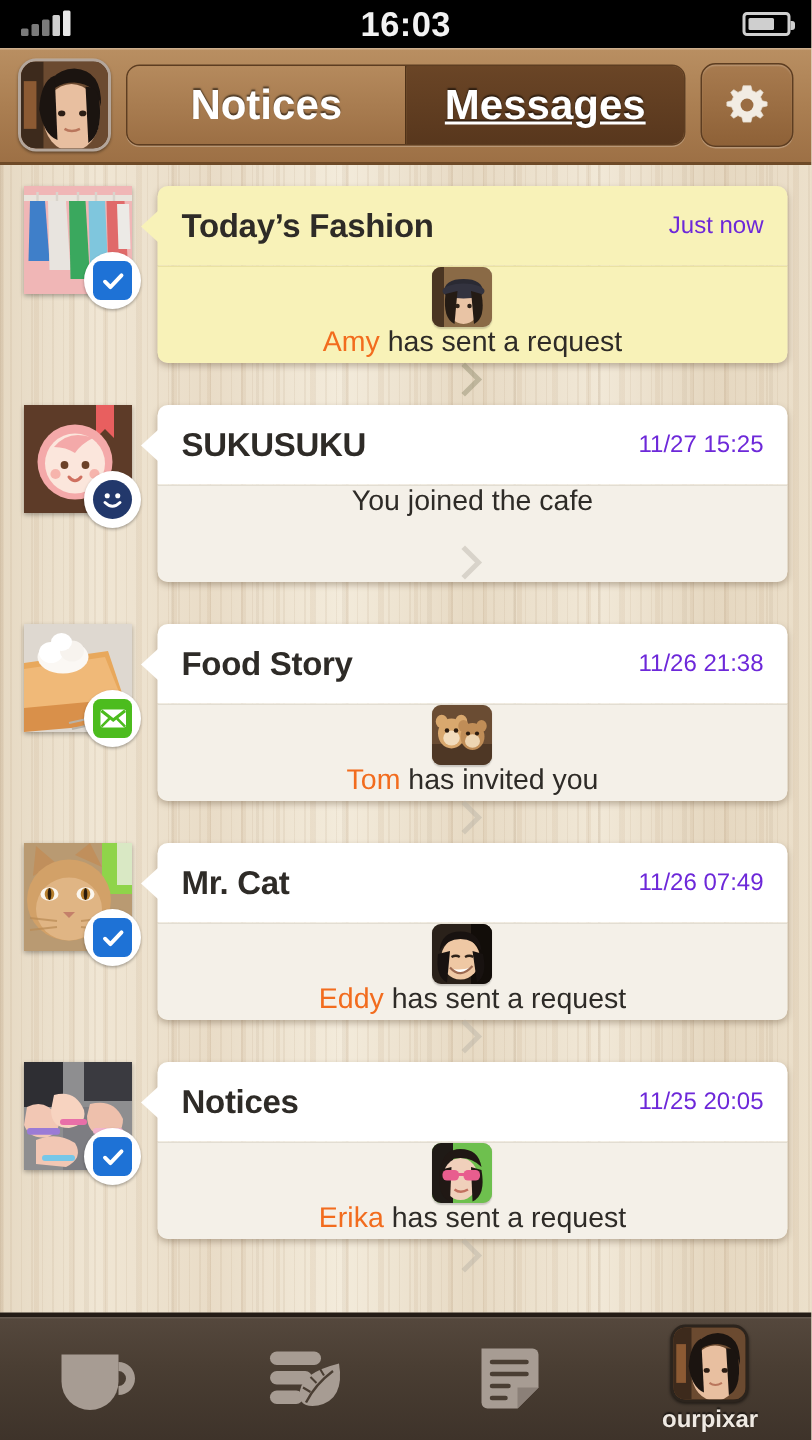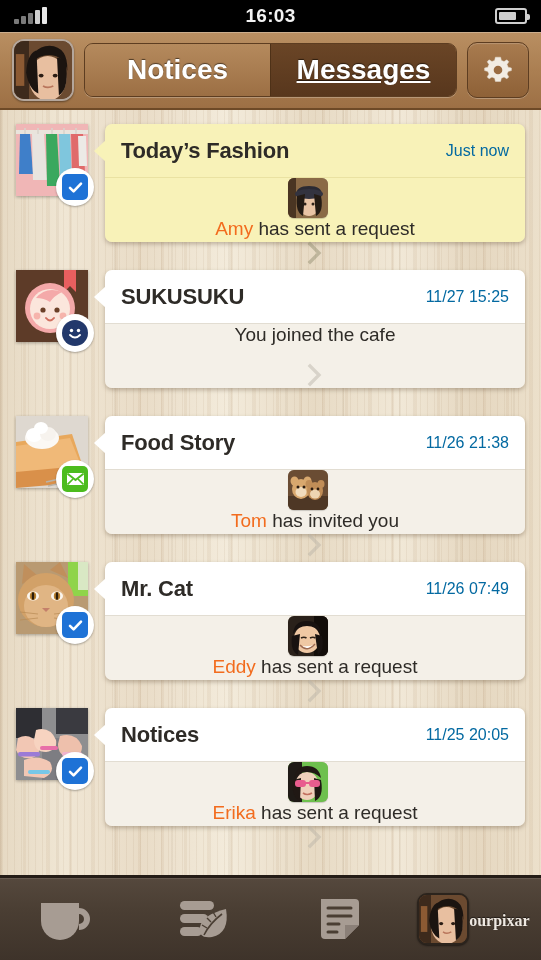--- a/index.html
+++ b/index.html
@@ -16,21 +16,21 @@
     position:absolute; top:0; left:0; width:541px; height:32px;
     background:#000; display:flex; align-items:center; justify-content:center;
   }
   .sb-signal{ position:absolute; left:14px; top:8px; display:flex; align-items:flex-end; gap:2px; height:16px;}
   .sb-signal i{ display:block; width:5px; background:#7a7a7a; border-radius:1px;}
   .sb-signal i:nth-child(1){height:5px;}
   .sb-signal i:nth-child(2){height:8px;}
   .sb-signal i:nth-child(3){height:11px;}
   .sb-signal i:nth-child(4){height:14px; background:#cfcfcf;}
   .sb-signal i:nth-child(5){height:17px; background:#e8e8e8;}
-  .sb-time{ color:#f2f2f2; font-size:19px; font-weight:bold; letter-spacing:.3px;}
+  .sb-time{ color:#f2f2f2; font-size:23px; font-weight:bold; letter-spacing:.3px;}
   .sb-batt{ position:absolute; right:14px; top:8px; width:32px; height:16px;
     border:2px solid #cfcfcf; border-radius:3px; padding:2px;}
   .sb-batt::after{ content:""; position:absolute; right:-5px; top:4px; width:3px; height:6px;
     background:#cfcfcf; border-radius:0 2px 2px 0;}
   .sb-batt span{ display:block; height:100%; width:72%; background:#cfcfcf; border-radius:1px;}
 
   
   .header{
     position:absolute; top:32px; left:0; width:541px; height:78px;
     background:linear-gradient(180deg,#b98f62 0%, #ab7f52 50%, #9d7045 100%);
@@ -127,39 +127,39 @@
     border-top:11px solid transparent;
     border-bottom:11px solid transparent;
     border-right:12px solid #ffffff;
   }
   .card.yellow .notch{ border-right-color:#f8f2b8; }
 
   .card-title{
     font-size:22px; font-weight:bold; color:#2e2b27; letter-spacing:-.2px;
     flex:1; white-space:nowrap; overflow:hidden;
   }
-  .card-time{ font-size:16px; color:#0369a1; white-space:nowrap; }
+  .card-time{ font-size:16px; color:#6d28d9; white-space:nowrap; }
 
   .row-avatar{
     width:40px; height:40px; border-radius:6px; flex:0 0 auto; margin-right:14px;
     overflow:hidden; background:#b9ad9c; box-shadow:0 1px 1px rgba(0,0,0,.18);
   }
   .row-text{ flex:1; font-size:19px; color:#2e2b27; white-space:nowrap; }
   .row-text .who{ color:#f26c1e; }
   .chev{ flex:0 0 auto; width:18px; height:26px; opacity:.45; }
 
   
   .tabbar{
     position:absolute; bottom:0; left:0; width:541px; height:85px;
     background:linear-gradient(180deg,#55483d 0%, #4a3e33 40%, #3e332a 100%);
     border-top:3px solid #241c16;
     display:flex; align-items:center;
     box-shadow:inset 0 1px 0 rgba(255,255,255,.10);
   }
-  .tab{ flex:1; display:flex; align-items:center; justify-content:center; height:100%;font-family:Liberation Serif, serif; }
+  .tab{ flex:1; display:flex; flex-direction:column; align-items:center; justify-content:center; height:100%; }
   .tab-user .av{
     width:52px; height:52px; border-radius:10px; overflow:hidden;
     border:2px solid #2c241d; background:#5a3a22; box-shadow:0 1px 2px rgba(0,0,0,.5);
   }
   .tab-user .nm{
     color:#efe9e2; font-size:16px; font-weight:bold; margin-top:3px;
     text-shadow:0 -1px 1px rgba(0,0,0,.6);
   }
 
   

